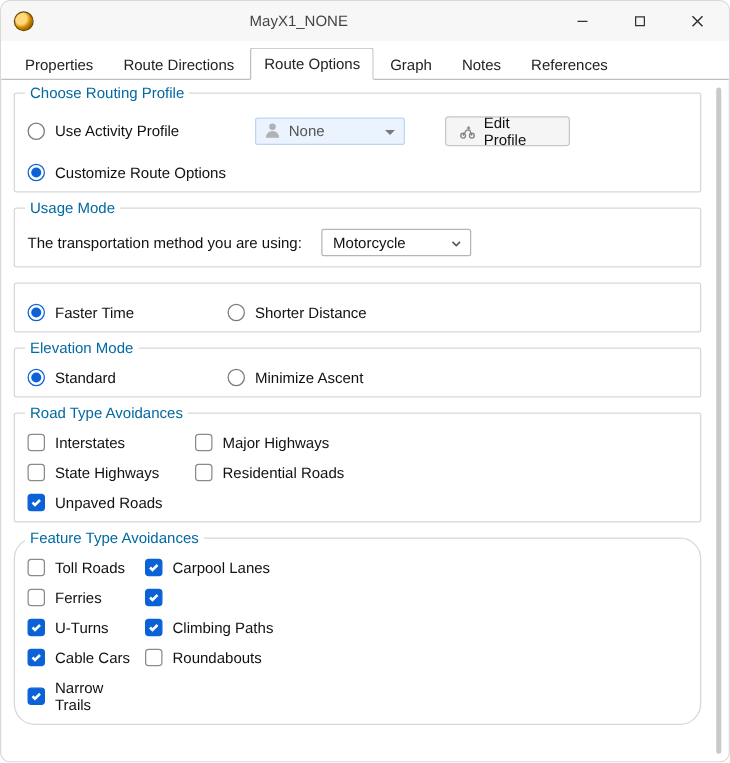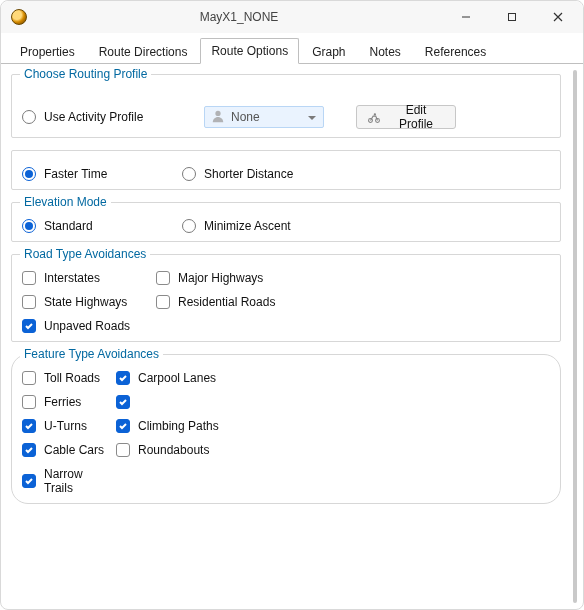--- a/index.html
+++ b/index.html
@@ -242,21 +242,21 @@
     <div class="tab">Notes</div>
     <div class="tab">References</div>
   </div>
 
   <div class="content-wrap">
     <div class="content">
 
       <div class="group">
         <span class="group-legend">Choose Routing Profile</span>
         <div class="group-body">
-          <div class="profile-row" style="margin-top:18px;text-align:center;">
+          <div class="profile-row" style="margin-top:6px;">
             <label class="radio">
               <span class="dot"></span>
               <span>Use Activity Profile</span>
             </label>
             <div class="select blue">
               <span style="display:inline-flex;align-items:center;gap:6px;">
                 <span class="person-ic ghost-ic">
                   <svg viewBox="0 0 16 16">
                       <circle cx="8" cy="5" r="3" fill="#9aa4ae"></circle>
                       <path d="M2 15c0-3.3 2.7-6 6-6s6 2.7 6 6" fill="#9aa4ae"></path>
@@ -275,23 +275,43 @@
                 <svg viewBox="0 0 16 16">
                     <circle cx="4" cy="12" r="2.2" fill="none" stroke="#666" stroke-width="1.2"></circle>
                     <circle cx="12" cy="12" r="2.2" fill="none" stroke="#666" stroke-width="1.2"></circle>
                     <path d="M4 12l3-5h3l2 5" stroke="#666" stroke-width="1.2" fill="none"></path>
                     <circle cx="9" cy="5" r="1.3" fill="#666"></circle>
                   </svg>
               </span>
               <span>Edit Profile</span>
             </div>
           </div>
-        </div>
-      </div>
-
+          <div class="row" style="margin-top:14px;">
+            <label class="radio selected">
+              <span class="dot"></span>
+              <span>Customize Route Options</span>
+            </label>
+          </div>
+        </div>
+      </div>
+
+      <div class="group">
+        <span class="group-legend">Usage Mode</span>
+        <div class="group-body usage-row" style="margin-top:4px;">
+          <span>The transportation method you are using:</span>
+          <div class="select">
+            <span>Motorcycle</span>
+            <span class="chev">
+              <svg viewBox="0 0 10 10">
+                  <path d="M2 3.5l3 3 3-3" stroke="#555" stroke-width="1.2" fill="none"></path>
+                </svg>
+            </span>
+          </div>
+        </div>
+      </div>
 
       <div class="group">
         <div class="group-body radio-grid" style="margin-top:4px;">
           <label class="radio selected">
             <span class="dot"></span>
             <span>Faster Time</span>
           </label>
           <label class="radio">
             <span class="dot"></span>
             <span>Shorter Distance</span>

